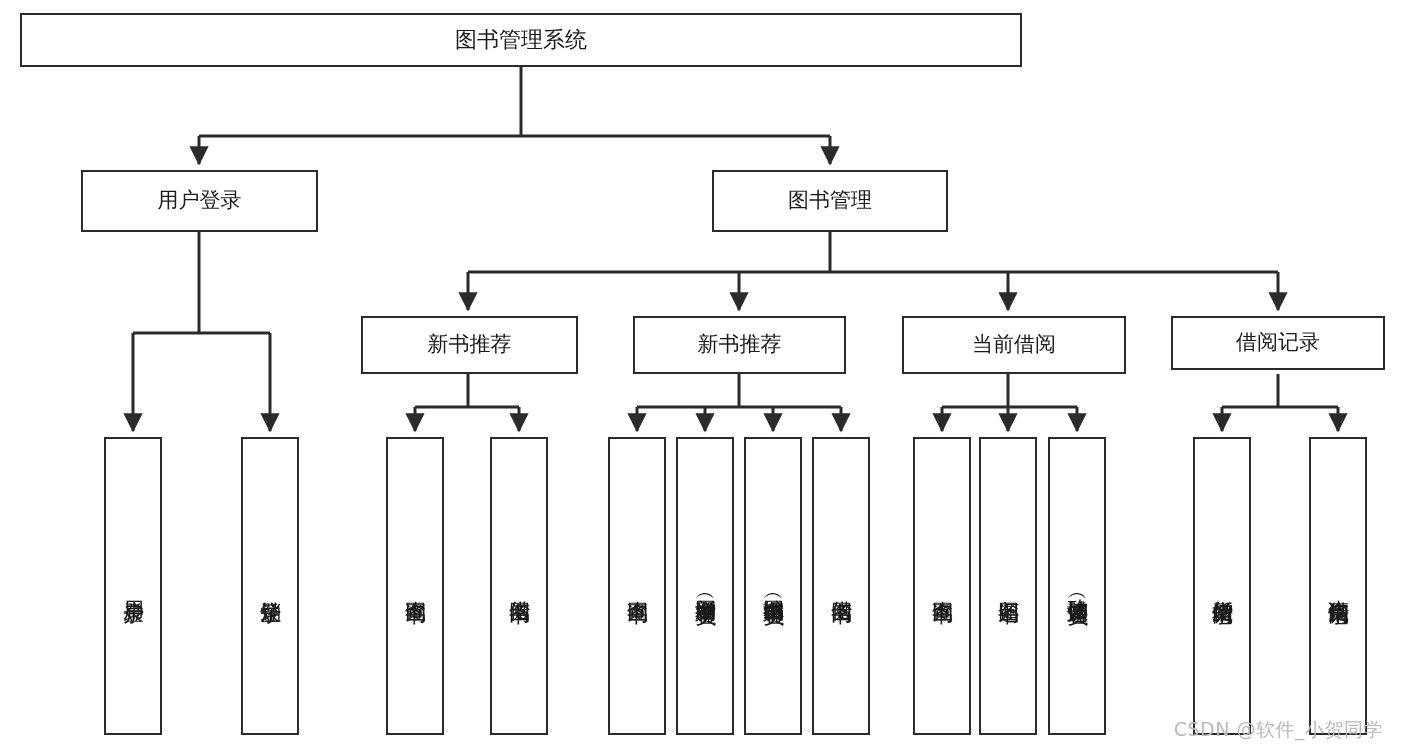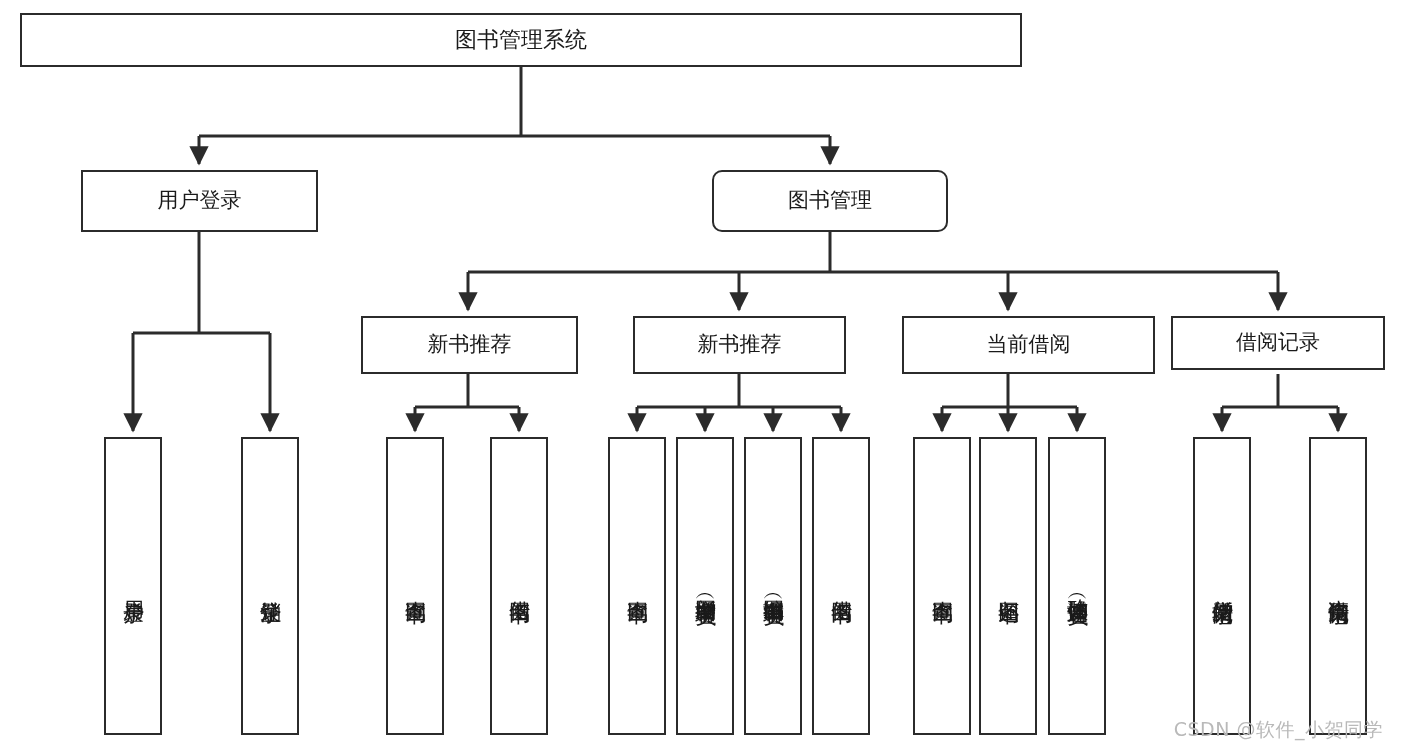--- a/index.html
+++ b/index.html
@@ -133,31 +133,31 @@
     </g>
   </svg>
 
   <div class="node root" style="left:20px; top:13px; width:1002px; height:54px;">
     <span class="lbl">图书管理系统</span>
   </div>
 
   <div class="node lvl2" style="left:81px; top:170px; width:237px; height:62px;">
     <span class="lbl">用户登录</span>
   </div>
-  <div class="node lvl2" style="left:712px; top:170px; width:236px; height:62px;border-radius:10px;">
+  <div class="node lvl2" style="left:712px; top:170px; width:236px; height:62px;">
     <span class="lbl">图书管理</span>
   </div>
 
   <div class="node lvl3" style="left:361px; top:316px; width:217px; height:58px;">
     <span class="lbl">新书推荐</span>
   </div>
   <div class="node lvl3" style="left:633px; top:316px; width:213px; height:58px;">
     <span class="lbl">新书推荐</span>
   </div>
-  <div class="node lvl3" style="left:902px; top:316px; width:253px; height:58px;">
+  <div class="node lvl3" style="left:902px; top:316px; width:224px; height:58px;">
     <span class="lbl">当前借阅</span>
   </div>
   <div class="node lvl3" style="left:1171px; top:316px; width:214px; height:54px;">
     <span class="lbl">借阅记录</span>
   </div>
 
   <div class="node leaf" style="left:104px; top:437px; width:58px; height:298px;">
     <span class="lbl">用户登录</span>
   </div>
   <div class="node leaf" style="left:241px; top:437px; width:58px; height:298px;">

